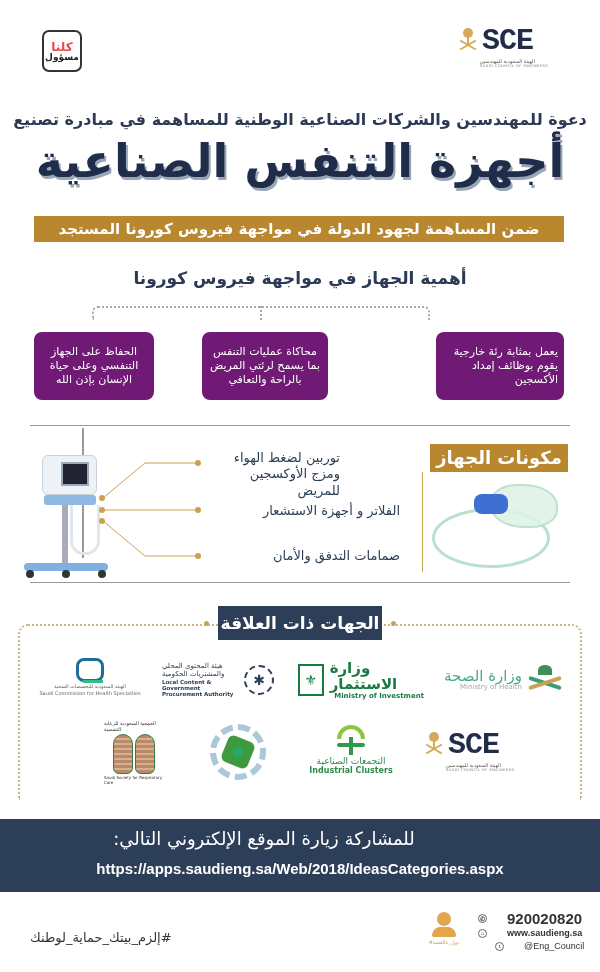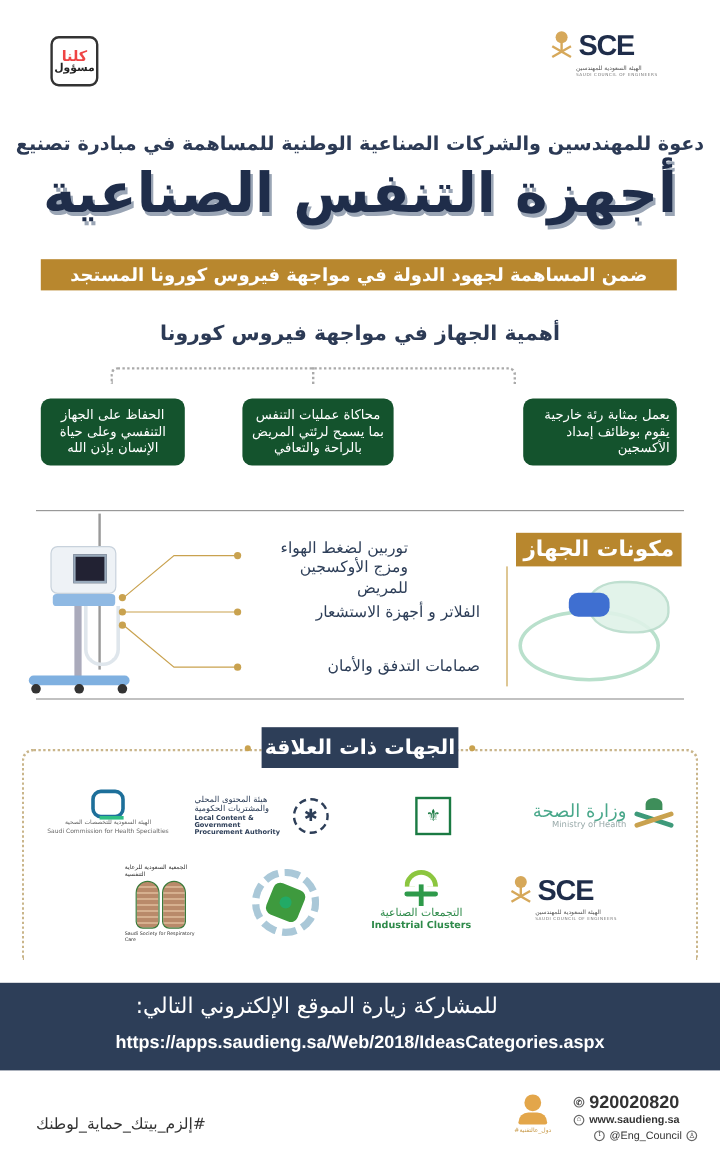--- a/index.html
+++ b/index.html
@@ -15,40 +15,40 @@
     #logo-kolna .k2 { font-size: 9px; font-weight: bold; color: #222; }
 
     .sce-logo { display: flex; flex-direction: column; align-items: flex-start; }
     .sce-row { display: flex; align-items: center; gap: 4px; }
     .sce-emblem { width: 20px; height: 26px; position: relative; }
     .sce-emblem .palm { position: absolute; left: 5px; top: 0; width: 10px; height: 10px; border-radius: 50%; background: #d6a85a; }
     .sce-emblem .trunk { position: absolute; left: 9px; top: 8px; width: 2px; height: 10px; background: #d6a85a; }
     .sce-emblem .sw1, .sce-emblem .sw2 { position: absolute; top: 16px; width: 18px; height: 2px; background: #d6a85a; }
     .sce-emblem .sw1 { left: 1px; transform: rotate(30deg); }
     .sce-emblem .sw2 { left: 1px; transform: rotate(-30deg); }
-    .sce-text { font-family: Liberation Sans, sans-serif; font-weight: bold; font-size: 24px; color: #1f2d4a; letter-spacing: -1px; line-height: 1; }
+    .sce-text { font-family: Liberation Mono, monospace; font-weight: bold; font-size: 30px; color: #1f2d4a; letter-spacing: -1px; line-height: 1; }
     .sce-sub { font-size: 5px; color: #555; margin-top: 2px; margin-left: 22px; }
     .sce-sub2 { font-size: 3.5px; color: #777; margin-left: 22px; letter-spacing: 0.5px; }
 
     #top-logo-sce { left: 458px; top: 26px; }
 
     #subtitle { left: 0; top: 110px; width: 600px; text-align: center; font-size: 16px; font-weight: bold; color: #2c3a55; }
     #main-title { left: 0; top: 134px; width: 600px; text-align: center; font-size: 46px; font-weight: bold; color: #1f2d4a;
       text-shadow: 2px 3px 0 #9aa5b5; letter-spacing: 0px; }
 
     #gold-banner { left: 34px; top: 216px; width: 530px; height: 26px; background: #b8872e; color: #fff;
       font-size: 15px; font-weight: bold; text-align: center; line-height: 26px; }
 
     #importance-title { left: 0; top: 268px; width: 600px; text-align: center; font-size: 17px; font-weight: bold; color: #2c3a55; }
 
     
     #importance-connector { left: 92px; top: 306px; width: 338px; height: 14px; border: 2px dotted #aaa; border-bottom: none; border-radius: 6px 6px 0 0; }
     #connector-mid { left: 260px; top: 306px; width: 0; height: 14px; border-left: 2px dotted #aaa; }
 
-    .imp-box { top: 332px; width: 128px; height: 56px; background: #14532d; color: #fff; border-radius: 8px;
+    .imp-box { top: 332px; width: 128px; height: 68px; background: #701a75; color: #fff; border-radius: 8px;
       font-size: 11px; line-height: 1.3; text-align: center; display: flex; align-items: center; justify-content: center; padding: 4px 6px; }
     #imp-1 { left: 436px; text-align: right; }
     #imp-2 { left: 202px; width: 126px; }
     #imp-3 { left: 34px; width: 120px; }
 
     
     .hline { height: 1px; background: #999; }
     #comp-top-line { left: 30px; top: 425px; width: 540px; }
     #comp-bot-line { left: 30px; top: 582px; width: 540px; }
 
@@ -137,21 +137,21 @@
     #cta-label { left: 0; top: 828px; width: 528px; text-align: center; color: #fff; font-size: 18px; font-weight: normal; }
     #cta-url { left: 0; top: 860px; width: 600px; text-align: center; color: #fff; font-size: 15px; font-weight: bold; font-family: "Liberation Sans", sans-serif; }
 
     
     #hashtag { left: 30px; top: 930px; font-size: 13px; color: #333; direction: rtl; }
     #support { left: 424px; top: 912px; width: 40px; display: flex; flex-direction: column; align-items: center; }
     .agent-head { width: 14px; height: 14px; border-radius: 50%; background: #e3a64a; }
     .agent-body { width: 24px; height: 10px; background: #e3a64a; border-radius: 10px 10px 2px 2px; margin-top: 1px; }
     #support-label { font-size: 5px; color: #c89a4a; margin-top: 2px; }
 
-    .contact-row { display: flex; align-items: center; gap: 4px; }
+    .contact-row { display: flex; align-items: center; gap: 20px; }
     .c-icon { width: 9px; height: 9px; border-radius: 50%; border: 1px solid #666; font-size: 6px; display: inline-flex; align-items: center; justify-content: center; color: #444; }
     #contact-phone { left: 478px; top: 910px; font-family: "Liberation Sans", sans-serif; font-weight: bold; font-size: 15px; color: #333; }
     #contact-web { left: 478px; top: 928px; font-family: "Liberation Sans", sans-serif; font-size: 9px; color: #333; font-weight: bold; }
     #contact-twitter { left: 478px; top: 941px; font-family: "Liberation Sans", sans-serif; font-size: 9px; color: #333; padding-left: 17px; }
   </style>
 </head>
 <body>
 
 <div id="logo-kolna" class="abs">
   <span class="k1">كلنا</span>
@@ -236,20 +236,24 @@
   </div>
   <div class="moh-emblem">
       <div class="palm"></div>
       <div class="x1"></div>
       <div class="x2"></div>
     </div>
 </div>
 
 <div id="org-moi" class="abs org-logo">
   <div class="moi-box">⚜</div>
+  <div style="display:flex;flex-direction:column;align-items:flex-end">
+    <span class="org-name-ar">وزارة الاستثمار</span>
+    <span class="org-name-en">Ministry of Investment</span>
+  </div>
 </div>
 
 <div id="org-lcgpa" class="abs org-logo">
   <div style="display:flex;flex-direction:column;align-items:flex-end;width:76px">
     <span class="org-name-ar">هيئة المحتوى المحلي والمشتريات الحكومية</span>
     <span class="org-name-en">Local Content &amp; Government Procurement Authority</span>
   </div>
   <div class="lcgpa-seal">✱</div>
 </div>
 

